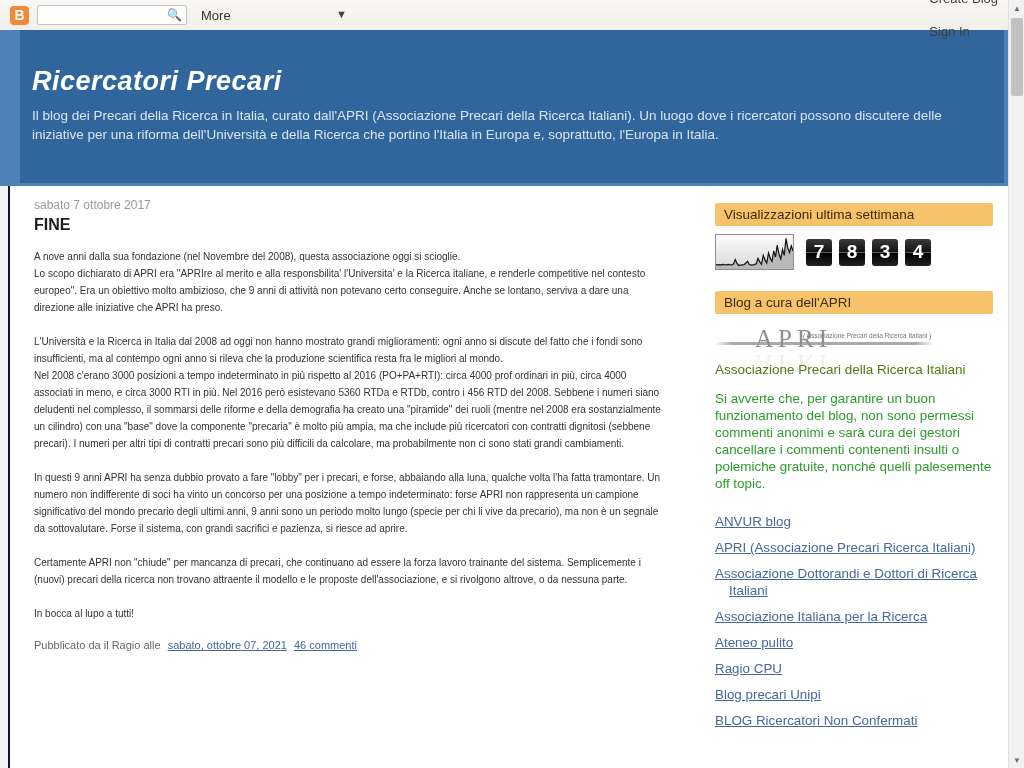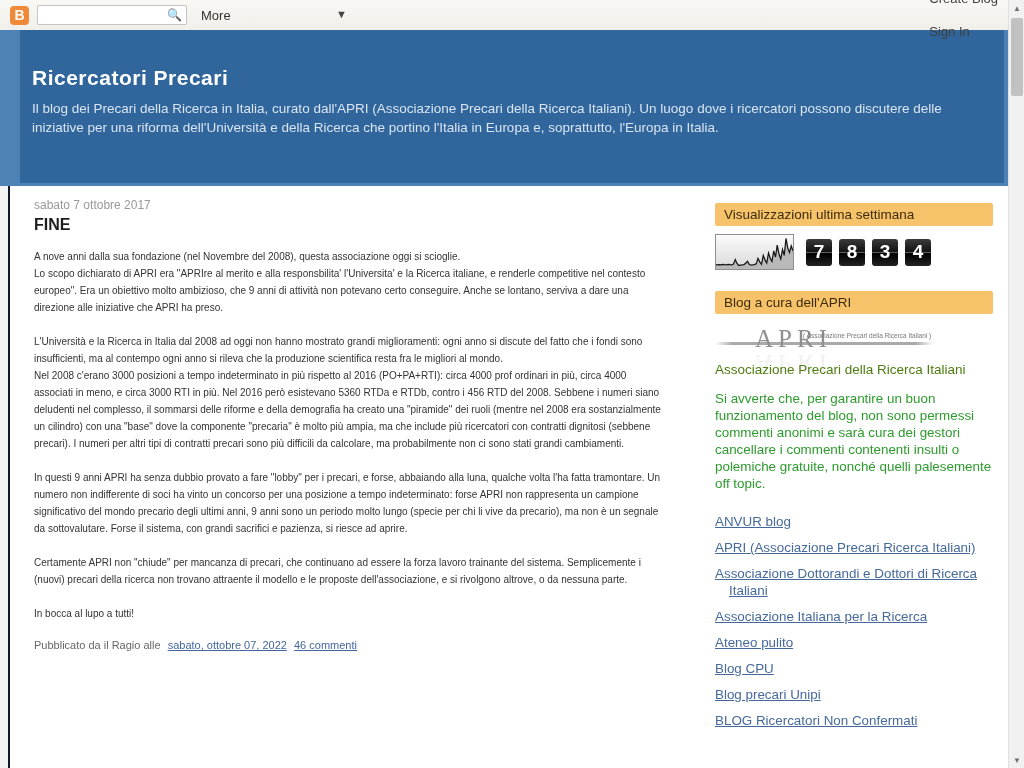--- a/index.html
+++ b/index.html
@@ -13,21 +13,21 @@
   .nav-search-wrap { position:relative; }
   .nav-search-icon { position:absolute; right:5px; top:3px; font-size:12px; color:#999; }
   .nav-more { margin-left:14px; width:146px; display:flex; align-items:flex-start; justify-content:space-between; font-size:13px; color:#333; cursor:pointer; }
   .nav-more-chev { font-size:11px; color:#444; }
   .nav-right { margin-left:auto; display:flex; gap:18px; font-size:13px; color:#404040;flex-direction:column; }
   .nav-right span { cursor:pointer; }
 
   
   .blue-band { height:156px; background:#4e82b6; padding:0 20px 3px 20px; }
   .blog-header { height:153px; background:#30669c; padding:36px 12px 0 12px; }
-  .blog-title { color:#ffffff; font-size:21px; font-weight:bold; letter-spacing:0.5px; }
+  .blog-title { color:#ffffff; font-size:27px; font-weight:bold; letter-spacing:0.5px;font-style:italic; }
   .blog-desc { margin-top:9px; color:#d9e5f2; font-size:13.5px; line-height:19px; max-width:938px; }
 
   
   .content-outer { height:582px; background:#f3f3f3; }
   .content { margin:0 8px; background:#ffffff; border-left:2px solid #0f172a; border-right:1px solid #cfcfcf; height:582px; display:flex; padding:12px 22px 0 24px; overflow:hidden; }
 
   main { width:632px; }
   .post-date { color:#999; font-size:12px; }
   .post-title { color:#1c1c1c; font-size:16px; font-weight:bold; margin:4px 0 14px 0; }
   .post-body p { color:#333; font-size:10px; line-height:17px; white-space:pre-line; margin-bottom:17px; }
@@ -99,21 +99,21 @@
         <p>A nove anni dalla sua fondazione (nel Novembre del 2008), questa associazione oggi si scioglie.
 Lo scopo dichiarato di APRI era "APRIre al merito e alla responsbilita' l'Universita' e la Ricerca italiane, e renderle competitive nel contesto europeo". Era un obiettivo molto ambizioso, che 9 anni di attività non potevano certo conseguire. Anche se lontano, serviva a dare una direzione alle iniziative che APRI ha preso.</p>
         <p>L'Università e la Ricerca in Italia dal 2008 ad oggi non hanno mostrato grandi miglioramenti: ogni anno si discute del fatto che i fondi sono insufficienti, ma al contempo ogni anno si rileva che la produzione scientifica resta fra le migliori al mondo.
 Nel 2008 c'erano 3000 posizioni a tempo indeterminato in più rispetto al 2016 (PO+PA+RTI): circa 4000 prof ordinari in più, circa 4000 associati in meno, e circa 3000 RTI in più. Nel 2016 però esistevano 5360 RTDa e RTDb, contro i 456 RTD del 2008. Sebbene i numeri siano deludenti nel complesso, il sommarsi delle riforme e della demografia ha creato una "piramide" dei ruoli (mentre nel 2008 era sostanzialmente un cilindro) con una "base" dove la componente "precaria" è molto più ampia, ma che include più ricercatori con contratti dignitosi (sebbene precari). I numeri per altri tipi di contratti precari sono più difficili da calcolare, ma probabilmente non ci sono stati grandi cambiamenti.</p>
         <p>In questi 9 anni APRI ha senza dubbio provato a fare "lobby" per i precari, e forse, abbaiando alla luna, qualche volta l'ha fatta tramontare. Un numero non indifferente di soci ha vinto un concorso per una posizione a tempo indeterminato: forse APRI non rappresenta un campione significativo del mondo precario degli ultimi anni, 9 anni sono un periodo molto lungo (specie per chi li vive da precario), ma non è un segnale da sottovalutare. Forse il sistema, con grandi sacrifici e pazienza, si riesce ad aprire.</p>
         <p>Certamente APRI non "chiude" per mancanza di precari, che continuano ad essere la forza lavoro trainante del sistema. Semplicemente i (nuovi) precari della ricerca non trovano attraente il modello e le proposte dell'associazione, e si rivolgono altrove, o da nessuna parte.</p>
         <p>In bocca al lupo a tutti!</p>
       </div>
       <div class="post-footer">
         <span>Pubblicato da il Ragio alle</span>
-        <a>sabato, ottobre 07, 2022</a>
+        <a>sabato, ottobre 07, 2021</a>
         <a>46 commenti</a>
       </div>
     </main>
 
     <aside>
 
       <div class="widget">
         <div class="widget-title">Visualizzazioni ultima settimana</div>
         <div class="stats-body">
           <div class="sparkline-box">
@@ -143,21 +143,21 @@
         <div class="apri-notice">Si avverte che, per garantire un buon funzionamento del blog, non sono permessi commenti anonimi e sarà cura dei gestori cancellare i commenti contenenti insulti o polemiche gratuite, nonché quelli palesemente off topic.</div>
       </div>
 
       <div class="widget">
         <div class="link-list">
           <a>ANVUR blog</a>
           <a>APRI (Associazione Precari Ricerca Italiani)</a>
           <a>Associazione Dottorandi e Dottori di Ricerca Italiani</a>
           <a>Associazione Italiana per la Ricerca</a>
           <a>Ateneo pulito</a>
-          <a>Blog CPU</a>
+          <a>Ragio CPU</a>
           <a>Blog precari Unipi</a>
           <a>BLOG Ricercatori Non Confermati</a>
         </div>
       </div>
 
     </aside>
   </div>
 </div>
 
 <div class="scrollbar">

